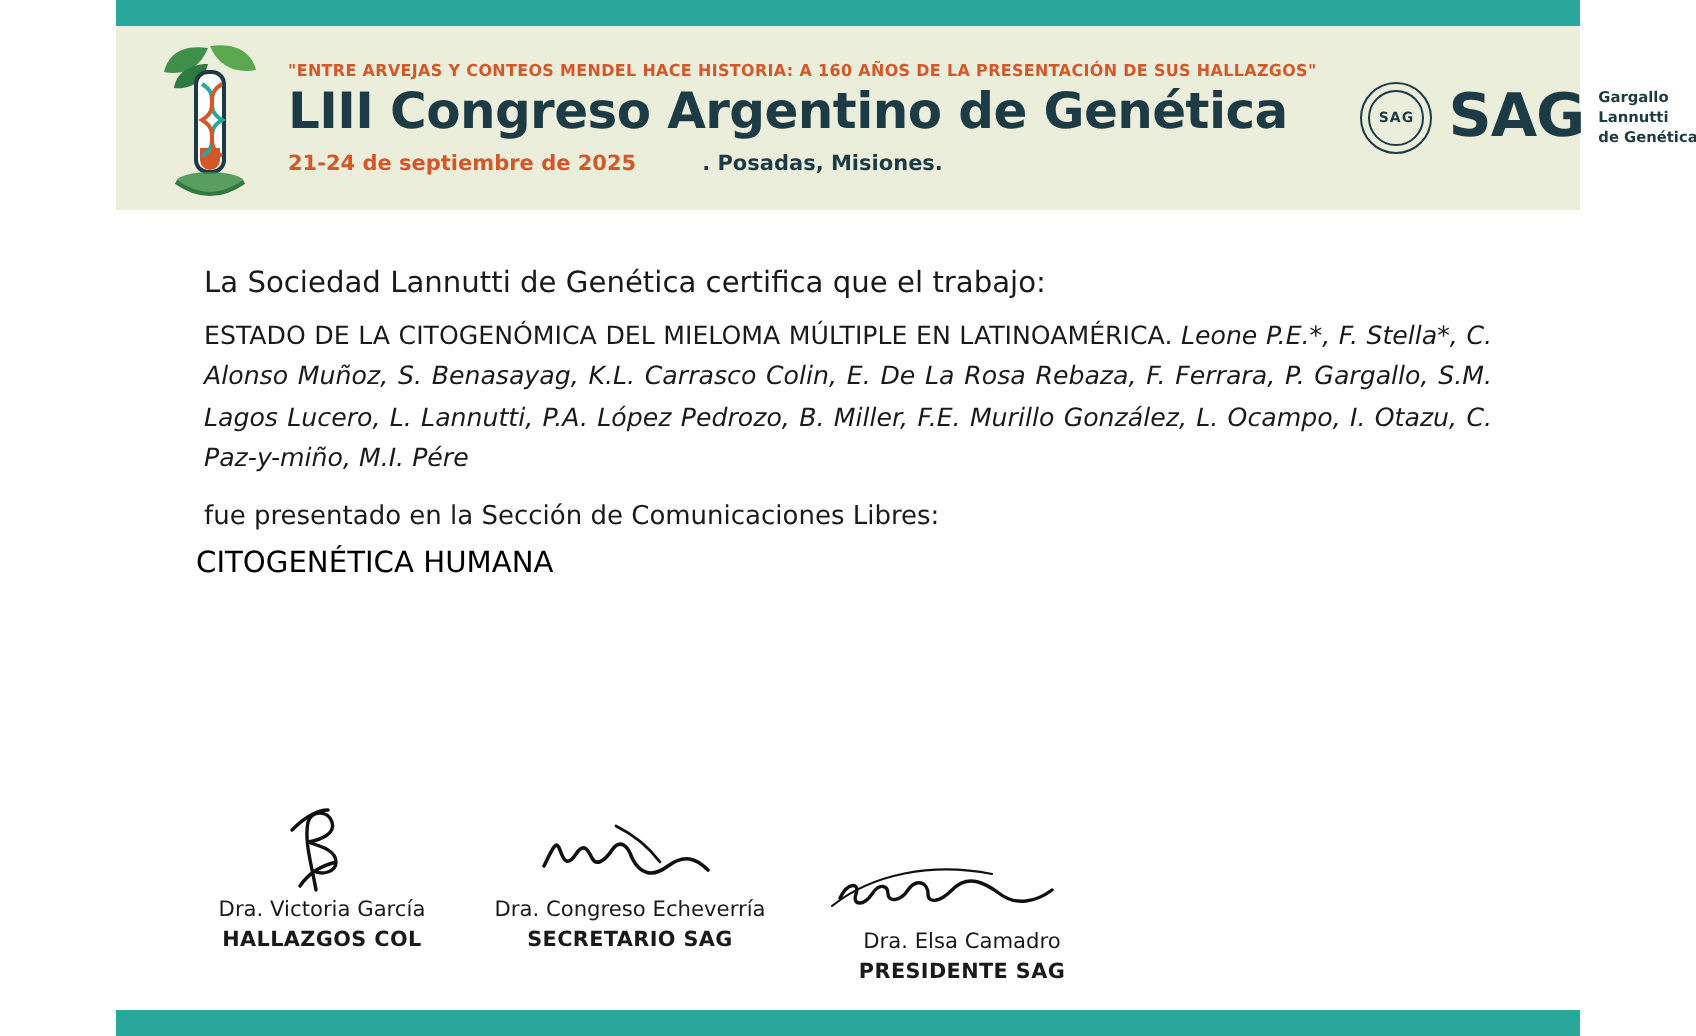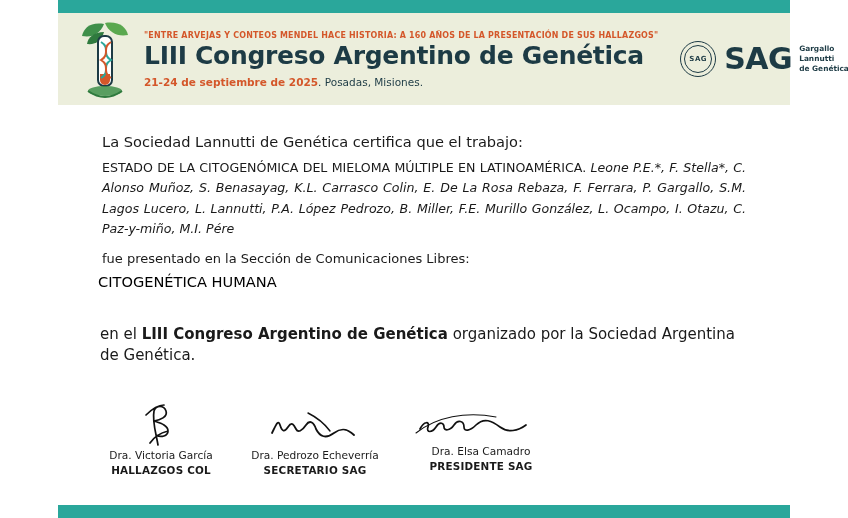--- a/index.html
+++ b/index.html
@@ -94,21 +94,22 @@
     white-space: nowrap;
   }
   .congress-date {
     margin-top: 6px;
     font-size: 10.5px;
     color: #d4572a;
     font-weight: bold;
   }
   .congress-date .place {
     color: #1d3b45;
-    font-weight: normal;
+    font-weight: bold;
+    padding-left: 33px;
   }
   .sag-block {
     flex: 0 0 auto;
     display: flex;
     align-items: center;
     margin-right: 16px;
   }
   .sag-seal {
     width: 34px;
     height: 34px;
@@ -217,21 +218,21 @@
   }
   .sig .role {
     font-size: 10.4px;
     font-weight: bold;
     color: #1a1a1a;
     margin-top: 3px;
     letter-spacing: 0.2px;
   }
   .sig1 { left: 18px;  top: 8px; }
   .sig2 { left: 172px; top: 8px; }
-  .sig3 { left: 338px; top: 4px; }
+  .sig3 { left: 338px; top: 24px; }
   .place-date {
     position: absolute;
     right: 18px;
     top: 63px;
     text-align: right;
     font-size: 10.4px;
     color: #1a1a1a;
     line-height: 1.45;
   }
 </style>
@@ -295,42 +296,39 @@
 
       <div class="work">
         <span>ESTADO DE LA CITOGENÓMICA DEL MIELOMA MÚLTIPLE EN LATINOAMÉRICA.</span>
         <span class="authors">Leone P.E.*, F. Stella*, C. Alonso Muñoz, S. Benasayag, K.L. Carrasco Colin, E. De La Rosa Rebaza, F. Ferrara, P. Gargallo, S.M. Lagos Lucero, L. Lannutti, P.A. López Pedrozo, B. Miller, F.E. Murillo González, L. Ocampo, I. Otazu, C. Paz-y-miño, M.I. Pére</span>
       </div>
 
       <div class="presented">fue presentado en la Sección de Comunicaciones Libres:</div>
 
       <div class="section-name">CITOGENÉTICA HUMANA</div>
 
-      <div class="closing">
-        <span>en el </span><b>LIII Congreso Argentino de Genética</b><span> organizado por la Sociedad Argentina de Genética.</span>
-      </div>
 
     </div>
 
     <div class="signatures">
 
       <div class="sig sig1">
         <svg class="scribble" width="110" height="44" viewBox="0 0 110 44" xmlns="http://www.w3.org/2000/svg">
           <path d="M52 42 C50 30 46 18 48 8 C50 2 58 2 60 8 C62 14 54 17 48 18 C54 20 62 22 62 28 C62 33 55 35 50 32 M44 40 C48 34 54 30 62 28 M40 12 C46 6 52 2 58 2" fill="none" stroke="#111111" stroke-width="1.7" stroke-linecap="round"></path>
         </svg>
         <div class="name">Dra. Victoria García</div>
         <div class="role">HALLAZGOS COL</div>
       </div>
 
       <div class="sig sig2">
         <svg class="scribble" width="130" height="44" viewBox="0 0 130 44" xmlns="http://www.w3.org/2000/svg">
           <path d="M22 30 C26 22 28 16 30 22 C32 28 34 30 38 24 C42 18 44 22 46 26 C48 30 52 28 56 22 C60 16 64 20 66 26 C70 34 76 36 84 30 C92 24 98 26 104 32" fill="none" stroke="#111111" stroke-width="1.8" stroke-linecap="round"></path>
           <path d="M58 10 C66 14 74 20 80 28" fill="none" stroke="#111111" stroke-width="1.4" stroke-linecap="round"></path>
         </svg>
-        <div class="name">Dra. Pedrozo Echeverría</div>
+        <div class="name">Dra. Congreso Echeverría</div>
         <div class="role">SECRETARIO SAG</div>
       </div>
 
       <div class="sig sig3">
         <svg class="scribble" width="150" height="44" viewBox="0 0 150 44" xmlns="http://www.w3.org/2000/svg">
           <path d="M14 30 C18 22 24 22 22 28 C20 34 26 34 30 28 C34 22 38 24 38 28 C38 32 44 32 48 26 C52 20 58 22 58 28 C58 33 64 32 70 26 C78 18 86 22 94 28 C102 34 112 32 120 26" fill="none" stroke="#111111" stroke-width="1.7" stroke-linecap="round"></path>
           <path d="M10 34 C30 18 60 12 90 18" fill="none" stroke="#111111" stroke-width="1.1" stroke-linecap="round"></path>
         </svg>
         <div class="name">Dra. Elsa Camadro</div>
         <div class="role">PRESIDENTE SAG</div>

